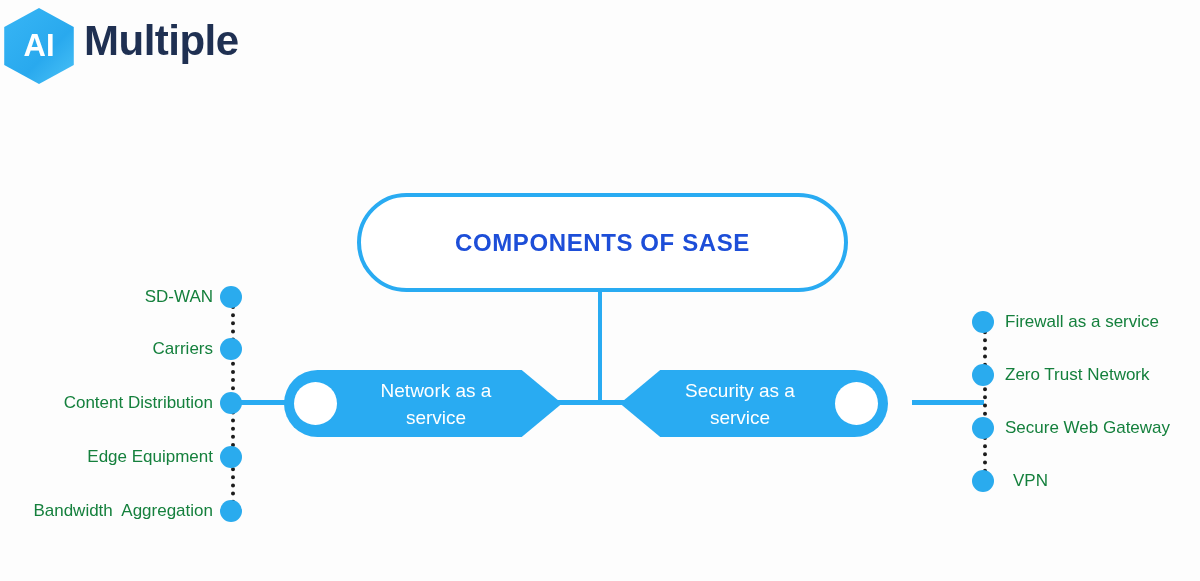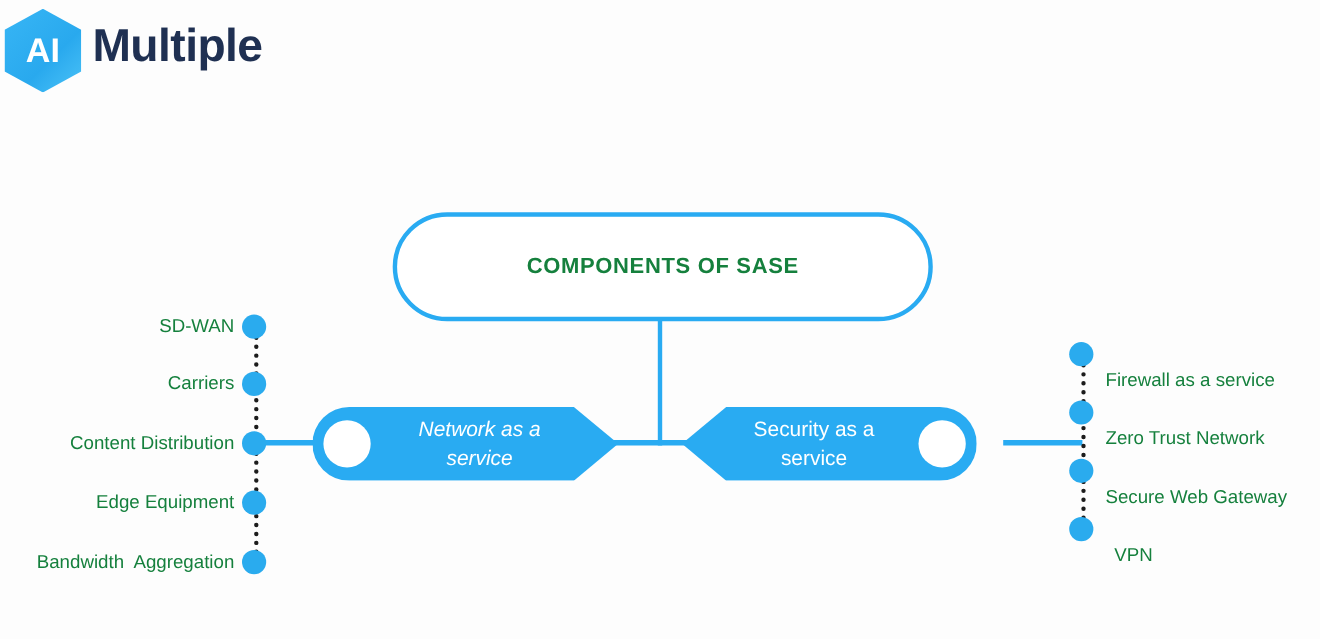--- a/index.html
+++ b/index.html
@@ -77,23 +77,23 @@
     height: 99px;
     box-sizing: border-box;
     border: 4px solid #29abf2;
     border-radius: 52px;
     background: #ffffff;
     display: flex;
     align-items: center;
     justify-content: center;
   }
   #title-text {
-    font-size: 20px;
+    font-size: 24px;
     font-weight: bold;
-    color: #15803d;
+    color: #1d4ed8;
     letter-spacing: 0.6px;
     white-space: nowrap;
   }
 
   
   .conn {
     position: absolute;
     background: #29abf2;
   }
   #conn-vertical {
@@ -130,21 +130,20 @@
     display: flex;
     align-items: center;
   }
   #banner-network {
     left: 284px;
     width: 278px;
     border-top-left-radius: 34px;
     border-bottom-left-radius: 34px;
     -webkit-clip-path: polygon(0 0, 85.5% 0, 100% 50%, 85.5% 100%, 0 100%);
     clip-path: polygon(0 0, 85.5% 0, 100% 50%, 85.5% 100%, 0 100%);
-    font-style: italic;
   }
   #banner-security {
     left: 620px;
     width: 268px;
     border-top-right-radius: 34px;
     border-bottom-right-radius: 34px;
     -webkit-clip-path: polygon(15% 0, 100% 0, 100% 100%, 15% 100%, 0 50%);
     clip-path: polygon(15% 0, 100% 0, 100% 100%, 15% 100%, 0 50%);
   }
   .banner-circle {
@@ -209,21 +208,20 @@
   }
   .node-label.left {
     text-align: right;
     transform: translateY(-50%);
     right: 0;
   }
   .node-label.right {
     text-align: left;
     transform: translateY(-50%);
     left: 0;
-    margin-top: 24px;
   }
   .left-label-wrap {
     position: absolute;
     left: 0;
     width: 213px;
   }
   .right-label-wrap {
     position: absolute;
     left: 1005px;
     width: 200px;

